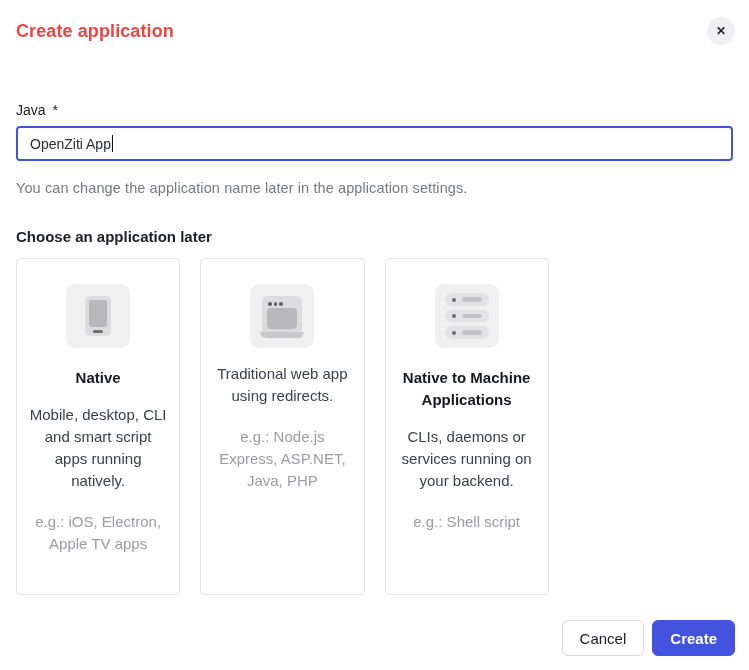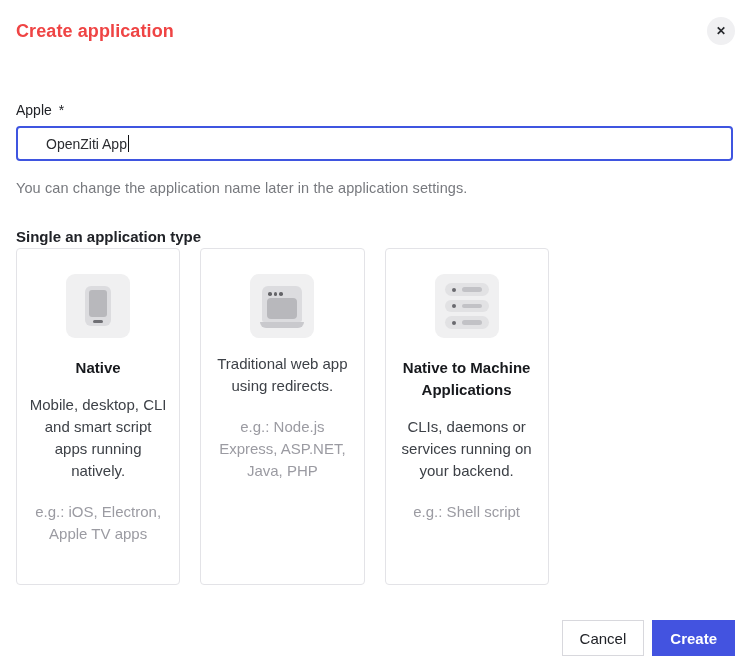--- a/index.html
+++ b/index.html
@@ -27,37 +27,37 @@
 
   
   .field-label {
     margin: 56px 16px 0; font-size: 14px; font-weight: 500; color: #202227;
   }
   .field-label .req { margin-left: 3px; color: #202227; font-weight: 400; }
   .name-input-wrap {
     margin: 8px 16px 0;
     border: 2px solid #3f55e0; border-radius: 4px;
     height: 35px; display: flex; align-items: center;
-    padding: 0 28px; background: #fff;
+    padding: 0 12px; background: #fff;
   }
   .name-input-text { font-size: 14px; color: #2b2d31; white-space: pre; }
   .cursor {
     display: inline-block; width: 1px; height: 17px;
     background: #101114; margin-left: 1px; vertical-align: middle;
   }
   .helper {
     margin: 19px 16px 0; font-size: 14.5px; color: #77797e; letter-spacing: 0.1px;
   }
 
   
   .type-label {
     margin: 32px 16px 0; font-size: 15px; font-weight: 600; color: #202227;
   }
   .cards {
-    margin: 3px 16px 0;
+    margin: 13px 16px 0;
     display: grid; grid-template-columns: repeat(4, 1fr); gap: 20px;
     height: 337px;
   }
   .card {
     border: 1px solid #e3e3e7; border-radius: 4px; background: #fff;
     padding: 25px 12px 0; text-align: center; cursor: pointer;
   }
   .card.selected {
     border-color: #3f55e0;
     box-shadow: inset 0 0 0 1px #3f55e0;
@@ -129,21 +129,21 @@
     position: absolute; right: 7px; top: 4px; width: 20px; height: 4.5px;
     border-radius: 2.5px; background: #c2c2c6;
   }
 
   
   .footer {
     position: absolute; right: 14px; bottom: 14px;
     display: flex; gap: 8px;
   }
   .btn {
-    height: 36px; border-radius: 0; font-size: 15px; font-weight: 500;
+    height: 36px; border-radius: 6px; font-size: 15px; font-weight: 500;
     padding: 0 17px; cursor: pointer;
     font-family: "Liberation Sans", sans-serif;
   }
   .btn-cancel {
     background: #ffffff; border: 1px solid #d8d8dd; color: #202227;
   }
   .btn-create {
     background: #4353e0; border: 1px solid #4353e0; color: #ffffff; font-weight: 600;
   }
 </style>
@@ -153,32 +153,32 @@
 <div class="modal">
 
   <div class="header">
     <div class="title">Create application</div>
     <button class="close-btn">
       <span>✕</span>
     </button>
   </div>
 
   <div class="field-label">
-    <span>Apple</span>
+    <span>Java</span>
     <span class="req">*</span>
   </div>
 
   <div class="name-input-wrap">
     <span class="name-input-text">OpenZiti App</span>
     <span class="cursor"></span>
   </div>
 
   <div class="helper">You can change the application name later in the application settings.</div>
 
-  <div class="type-label">Single an application type</div>
+  <div class="type-label">Choose an application later</div>
 
   <div class="cards">
 
     <div class="card">
       <div class="icon-tile">
         <div class="phone-body">
           <div class="phone-screen"></div>
           <div class="phone-homebar"></div>
         </div>
       </div>

